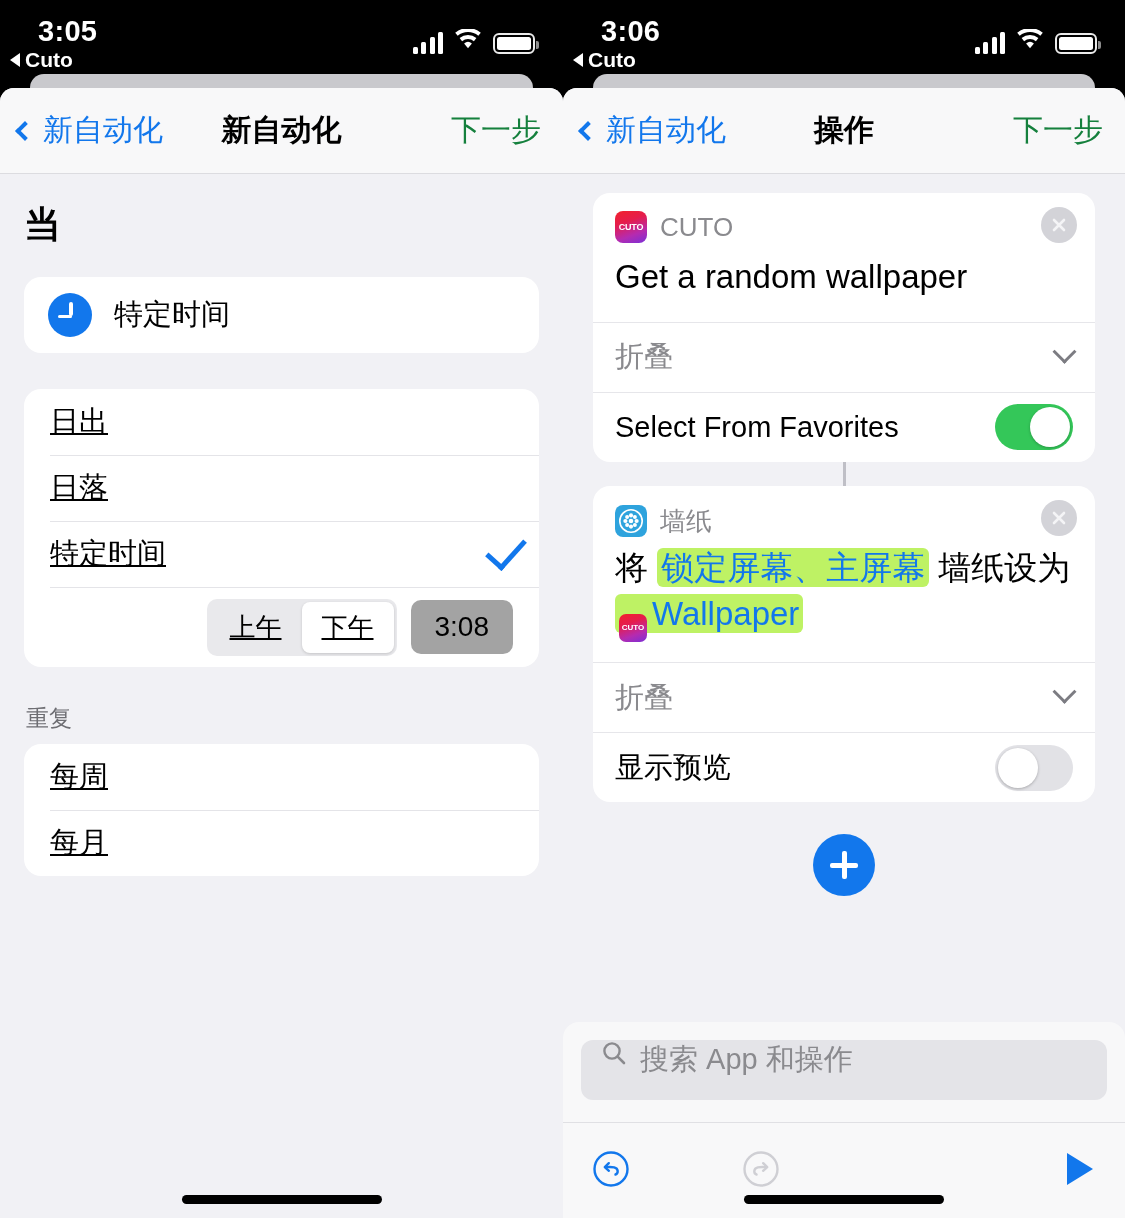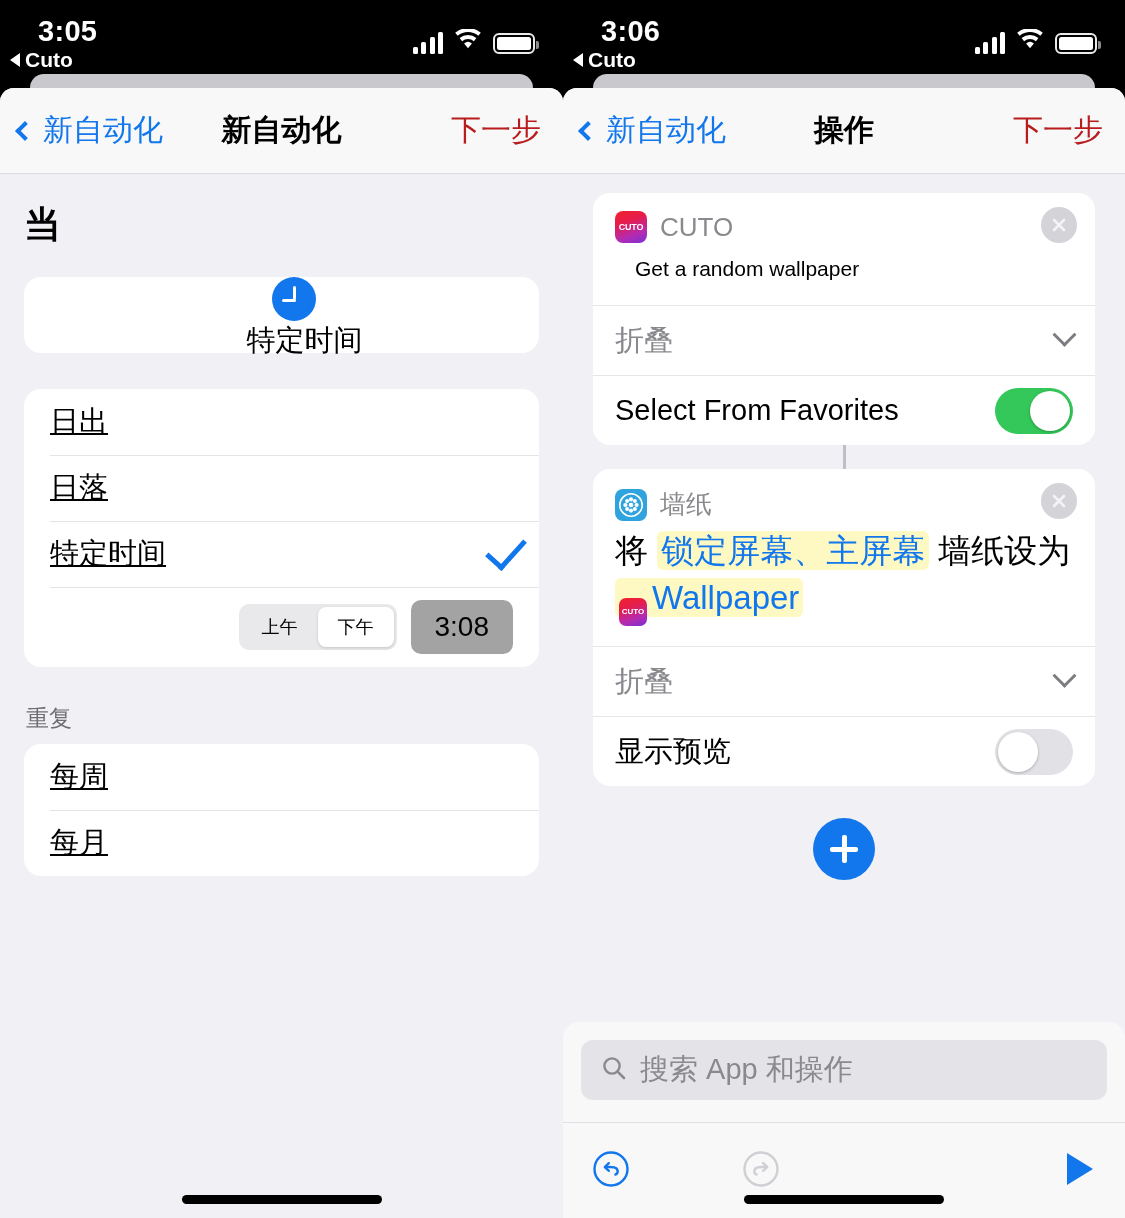--- a/index.html
+++ b/index.html
@@ -76,33 +76,32 @@
   .chev-left {
     width: 14px; height: 14px;
     border-left: 4.5px solid #1277ec; border-bottom: 4.5px solid #1277ec;
     transform: rotate(45deg); margin-left: 4px; margin-right: 2px;
   }
   .nav-title {
     position: absolute; left: 0; right: 0; text-align: center;
     font-size: 30px; font-weight: 600; color: #000; pointer-events: none;
   }
   .nav-next {
-    margin-left: auto; color: #b91c1c; font-size: 30px; padding-right: 22px; white-space: nowrap;
+    margin-left: auto; color: #15803d; font-size: 30px; padding-right: 22px; white-space: nowrap;
   }
   .sheet-body { position: absolute; left:0; right:0; top: 87px; bottom: 0; overflow: hidden; }
 
   
   .big-head {
     font-size: 37px; font-weight: bold; color: #000;
     margin: 25px 0 0 24px;
   }
   .card {
     background: #fff; border-radius: 17px;
     margin: 0 24px;
-    flex-direction: column;
   }
   .card.when { margin-top: 27px; height: 76px; display: flex; align-items: center; padding-left: 24px; }
   .clock-icon {
     width: 44px; height: 44px; border-radius: 50%; background: #1277ec;
     position: relative; flex: 0 0 auto;
   }
   .clock-icon::before {
     content: ""; position: absolute; left: 21px; top: 9px;
     width: 3.5px; height: 14px; background: #fff; border-radius: 2px;
   }
@@ -130,21 +129,21 @@
     height: 80px; display: flex; align-items: center; justify-content: flex-end;
     padding-right: 26px; gap: 14px; position: relative;
   }
   .timerow::before {
     content: ""; position: absolute; left: 26px; right: 0; top: 0; height: 1px; background: #e4e4e8;
   }
   .seg {
     display: flex; background: #e9e9ec; border-radius: 10px; padding: 3px;
   }
   .seg-item {
-    padding: 8px 20px; font-size: 18px; color: #000; border-radius: 8px;
+    padding: 8px 20px; font-size: 26px; color: #000; border-radius: 8px; text-decoration: underline;
   }
   .seg-item.on { background: #fff; box-shadow: 0 1px 3px rgba(0,0,0,.16); }
   .time-chip {
     background: #a3a3a3; border-radius: 10px;
     padding: 11px 24px; font-size: 28px; color: #000;
   }
   .section-label {
     font-size: 23px; color: #6e6e73; margin: 36px 0 10px 26px;
   }
 
@@ -170,27 +169,27 @@
   .app-icon.wall { background: #2ea3dd; display: flex; align-items: center; justify-content: center; }
   .app-icon.wall svg { display: block; }
   .ac-appname { font-size: 26px; color: #8a8a8e; margin-left: 13px; }
   .close-btn {
     position: absolute; right: 18px; top: 14px;
     width: 36px; height: 36px; border-radius: 50%; background: #d3d3d8;
     display: flex; align-items: center; justify-content: center;
   }
   .close-btn svg { display:block; }
   .ac-title {
-    font-size: 21px; color: #000; padding: 10px 22px 22px 22px; line-height: 1.35; margin-left: 20px;
+    font-size: 33px; color: #000; padding: 10px 22px 22px 22px; line-height: 1.35;
   }
   .ac-sub {
     font-size: 33px; color: #000; padding: 4px 22px 20px 22px; line-height: 1.42;
   }
   .tok {
-    color: #1277ec; background: #fef9c3; border-radius: 6px; padding: 1px 4px;
+    color: #1277ec; background: #bef264; border-radius: 6px; padding: 1px 4px;
     white-space: nowrap;
   }
   .tok .mini {
     display: inline-block; width: 28px; height: 28px; border-radius: 7px;
     vertical-align: -5px; margin-right: 5px;
     background: linear-gradient(160deg,#f2212c 0%, #e51d4c 34%, #b52bb0 70%, #7b2fd6 100%);
     text-align: center; line-height: 28px; color: #fff; font-size: 8px; font-weight: bold;
   }
   .ac-row {
     height: 70px; display: flex; align-items: center; padding: 0 22px;
@@ -228,21 +227,21 @@
   .add-btn::before { left: 17px; top: 28.5px; width: 28px; height: 5px; }
   .add-btn::after  { left: 28.5px; top: 17px; width: 5px; height: 28px; }
 
   .bottom-panel {
     position: absolute; left: 0; right: 0; bottom: 0;
     background: #f8f8f9; border-radius: 16px 16px 0 0;
   }
   .search-wrap { padding: 18px 18px 22px 18px; }
   .search-field {
     height: 60px; background: #e4e4e8; border-radius: 12px;
-    display: flex; align-items: center; padding: 0 20px; gap: 13px;
+    display: flex; padding: 0 20px; gap: 13px;
   }
   .search-ph { font-size: 29px; color: #8a8a8e; }
   .toolbar {
     height: 96px; border-top: 1px solid #e0e0e4;
     display: flex; align-items: center; padding: 0 28px; position: relative;
   }
   .tb-redo { margin-left: 110px; }
   .tb-play { margin-left: auto; }
   .home-indicator {
     position: absolute; left: 50%; transform: translateX(-50%); bottom: 14px;

